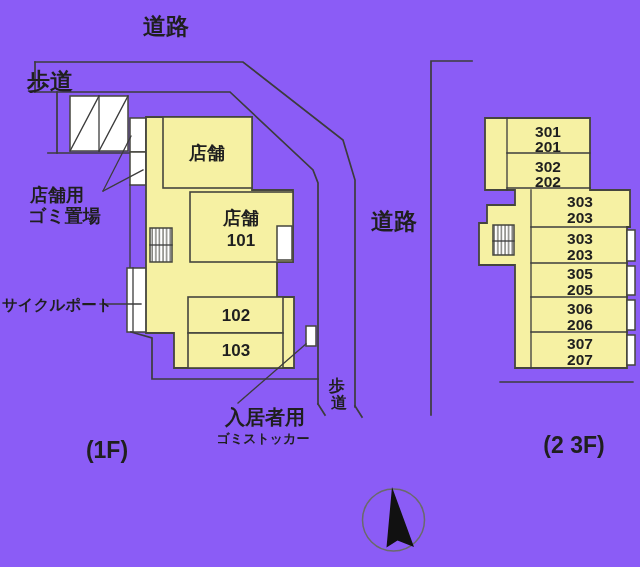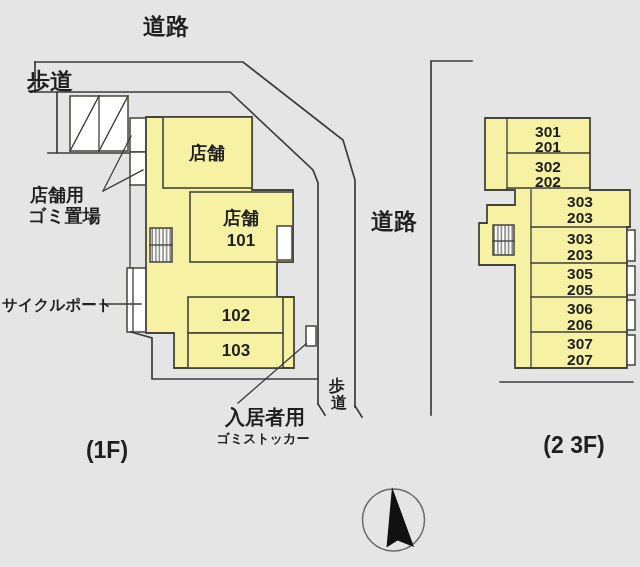--- a/index.html
+++ b/index.html
@@ -1,16 +1,16 @@
 <!DOCTYPE html>
 <html><head>
 <meta charset="utf-8">
 <style>
   html,body { margin:0; padding:0; background:#ffffff; }
-  .stage { position:relative; width:640px; height:567px; background:#e5e5e5; overflow:hidden; }
+  .stage { position:relative; width:640px; height:567px; background:#8b5cf6; overflow:hidden; }
   svg { display:block; }
   .ln   { stroke:#3c3c3c; stroke-width:1.7; fill:none; stroke-linecap:square; }
   .lnt  { stroke:#3c3c3c; stroke-width:1.3; fill:none; stroke-linecap:square; }
   .bld  { fill:#f6f1a3; stroke:#45453e; stroke-width:1.8; stroke-linejoin:miter; }
   .room { fill:#f6f1a3; stroke:#45453e; stroke-width:1.6; }
   .wt   { fill:#ffffff; stroke:#45453e; stroke-width:1.5; }
   .txt  { fill:#1f1f1f; font-family:"Liberation Sans","DejaVu Sans",sans-serif; font-weight:600; }
   .t23  { font-size:23px; }
   .t20  { font-size:20px; }
   .t18  { font-size:18px; }

